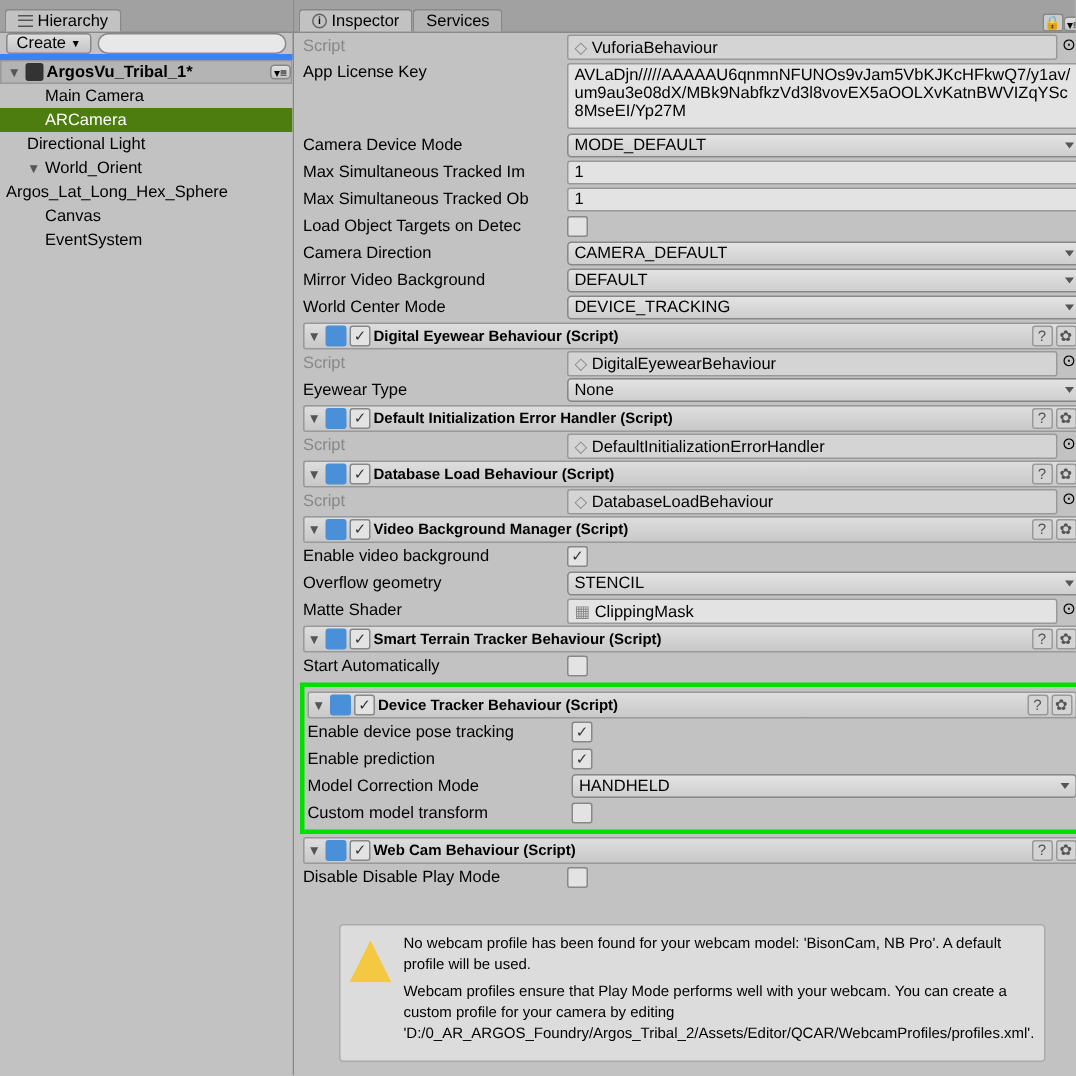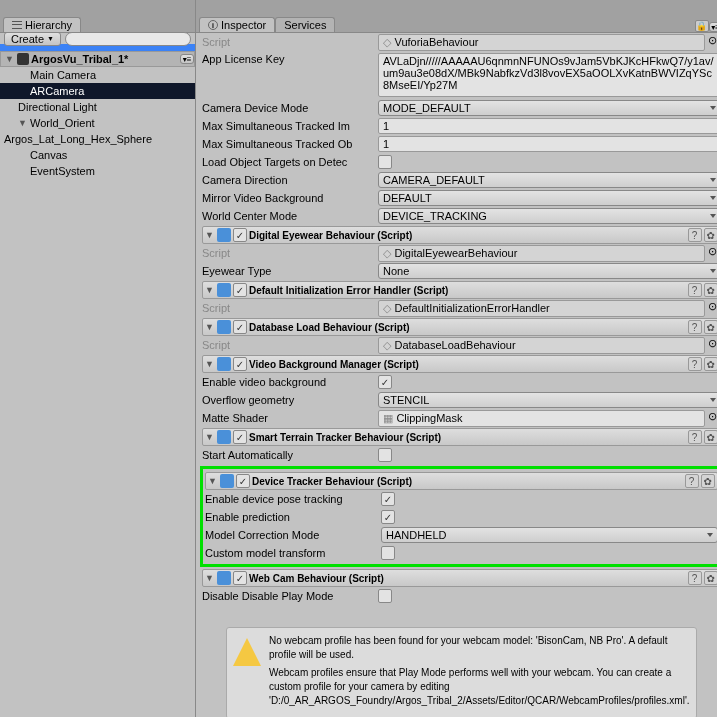--- a/index.html
+++ b/index.html
@@ -1,28 +1,28 @@
 <!DOCTYPE html>
 <html><head>
 <meta charset="utf-8">
 <style>
 *{box-sizing:border-box;margin:0;padding:0;font-family:"Lucida Grande","Segoe UI",Arial,sans-serif;font-size:11px;color:#000}
 body{background:#c2c2c2;width:717px;height:717px;overflow:hidden}
 .main{display:flex;height:100%}
 .left{width:214px;background:#c2c2c2;display:flex;flex-direction:column;border-right:1px solid #888}
-.tabs{display:flex;align-items:flex-end;height:33px;padding-left:3px;background:#a1a1a1;border-bottom:1px solid #888}
+.tabs{display:flex;align-items:flex-end;height:22px;padding-left:3px;background:#a1a1a1;border-bottom:1px solid #888}
 .tab{background:#c2c2c2;border:1px solid #888;border-bottom:none;border-radius:3px 3px 0 0;padding:1px 8px;font-size:10px;display:flex;align-items:center;gap:3px}
 .tab.inactive{background:#b3b3b3}
-.toolbar{display:flex;align-items:center;height:18px;padding:0 4px;gap:4px;border-bottom:7px solid #3b82f6}
+.toolbar{display:flex;align-items:center;height:18px;padding:0 4px;gap:4px;border-bottom:4px solid #3b82f6}
 .btn{background:linear-gradient(#e0e0e0,#c4c4c4);border:1px solid #888;border-radius:3px;padding:0 6px;font-size:10px;height:14px;display:flex;align-items:center;gap:3px}
 .search{background:#e8e8e8;border:1px solid #888;border-radius:8px;height:14px;flex:1;padding:0 6px;font-size:10px}
 .mini{width:14px;height:10px;font-size:8px;display:flex;align-items:center;justify-content:center}
 .tree{flex:1;background:#c2c2c2;overflow:auto}
 .row{height:16px;display:flex;align-items:center;padding-left:4px;gap:2px}
-.row.sel{background:#0f172a;color:#fff}
+.row.sel{background:#4d7c0f;color:#fff}
 .row.sel span{color:#fff}
 .arrow{width:10px;font-size:9px;color:#555}
 .right{flex:1;display:flex;flex-direction:column;background:#c2c2c2}
 .insp{flex:1;overflow:auto;padding:0 2px 0 6px}
 .prop{display:flex;align-items:center;height:18px;gap:4px}
 .prop.tall{height:auto;min-height:18px;align-items:flex-start;padding:2px 0}
 .lbl{width:172px;font-size:11px;flex-shrink:0}
 .val{flex:1;display:flex;align-items:stretch}
 .field{flex:1;background:#e3e3e3;border:1px solid #999;border-radius:2px;padding:1px 4px;font-size:11px;min-height:16px}
 .field.ro{background:#d4d4d4;color:#666}

